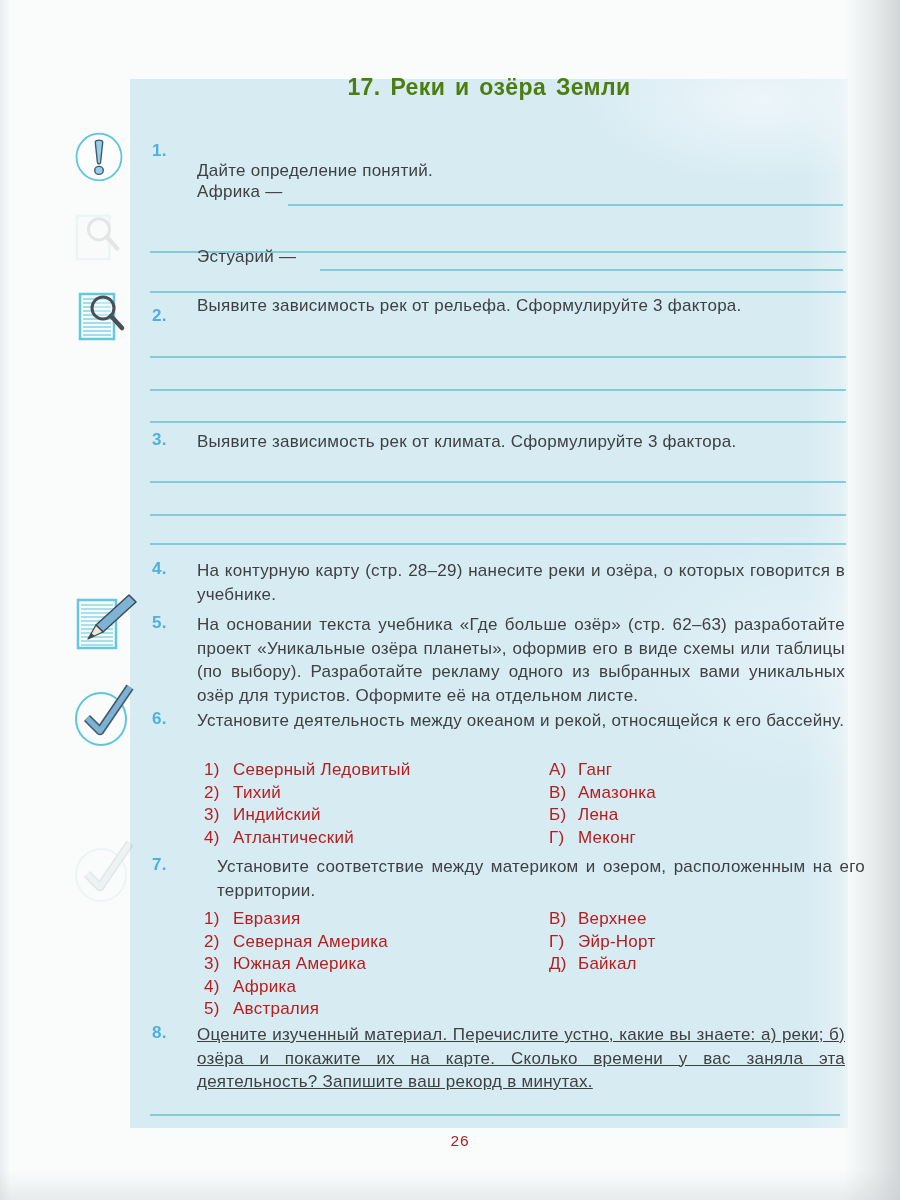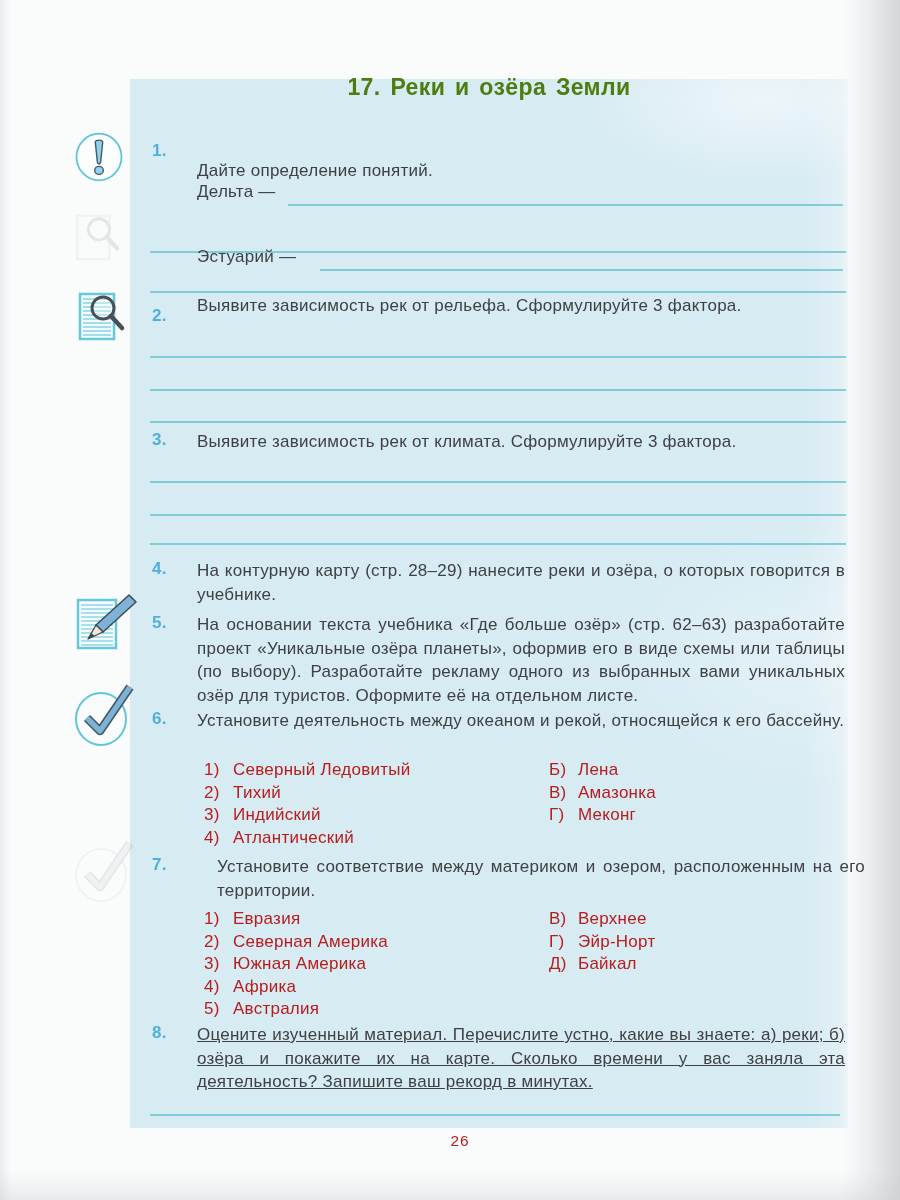--- a/index.html
+++ b/index.html
@@ -121,21 +121,21 @@
 
 <svg class="micon ghost" style="left:74px;top:838px;" width="62" height="66" viewBox="0 0 62 66">
   <ellipse cx="27" cy="37" rx="25" ry="26" fill="none" stroke="#5ec6dc" stroke-width="2"></ellipse>
   <polyline points="13,36 26,49 56,5" fill="none" stroke="#46586a" stroke-width="8.6" stroke-linejoin="round"></polyline>
   <polyline points="13,36 26,49 56,5" fill="none" stroke="#7cb2d4" stroke-width="5.4" stroke-linejoin="round"></polyline>
 </svg>
 
 <div class="q-num" style="top:141px;">1.</div>
 <div class="q-text nojust" style="top:141px;margin-top:18px;">Дайте определение понятий.</div>
 
-<div class="term-label" style="top:182px;">Дельта —</div>
+<div class="term-label" style="top:182px;">Африка —</div>
 <div class="ans-line" style="left:288px;top:204px;width:555px;"></div>
 <div class="ans-line" style="left:150px;top:251px;width:696px;"></div>
 
 <div class="term-label" style="top:247px;">Эстуарий —</div>
 <div class="ans-line" style="left:320px;top:269px;width:523px;"></div>
 <div class="ans-line" style="left:150px;top:291px;width:696px;"></div>
 
 <div class="q-num" style="top:306px;">2.</div>
 <div class="q-text nojust" style="top:294px;">Выявите зависимость рек от рельефа. Сформулируйте 3 фактора.</div>
 <div class="ans-line" style="left:150px;top:356px;width:696px;"></div>
@@ -156,22 +156,23 @@
 
 <div class="q-num" style="top:709px;">6.</div>
 <div class="q-text" style="top:709px;">Установите деятельность между океаном и рекой, относящейся к его бассейну.</div>
 <div class="match-col" style="left:204px;top:759px;width:330px;">
   <div><span class="mnum">1)</span><span>Северный Ледовитый</span></div>
   <div><span class="mnum">2)</span><span>Тихий</span></div>
   <div><span class="mnum">3)</span><span>Индийский</span></div>
   <div><span class="mnum">4)</span><span>Атлантический</span></div>
 </div>
 <div class="match-col" style="left:549px;top:759px;width:290px;">
+  <div><span class="mnum">А)</span><span>Ганг</span></div>
+  <div><span class="mnum">В)</span><span>Амазонка</span></div>
   <div><span class="mnum">Б)</span><span>Лена</span></div>
-  <div><span class="mnum">В)</span><span>Амазонка</span></div>
   <div><span class="mnum">Г)</span><span>Меконг</span></div>
 </div>
 
 <div class="q-num" style="top:855px;">7.</div>
 <div class="q-text" style="top:855px;margin-left:20px;">Установите соответствие между материком и озером, расположенным на его территории.</div>
 <div class="match-col" style="left:204px;top:908px;width:330px;">
   <div><span class="mnum">1)</span><span>Евразия</span></div>
   <div><span class="mnum">2)</span><span>Северная Америка</span></div>
   <div><span class="mnum">3)</span><span>Южная Америка</span></div>
   <div><span class="mnum">4)</span><span>Африка</span></div>

